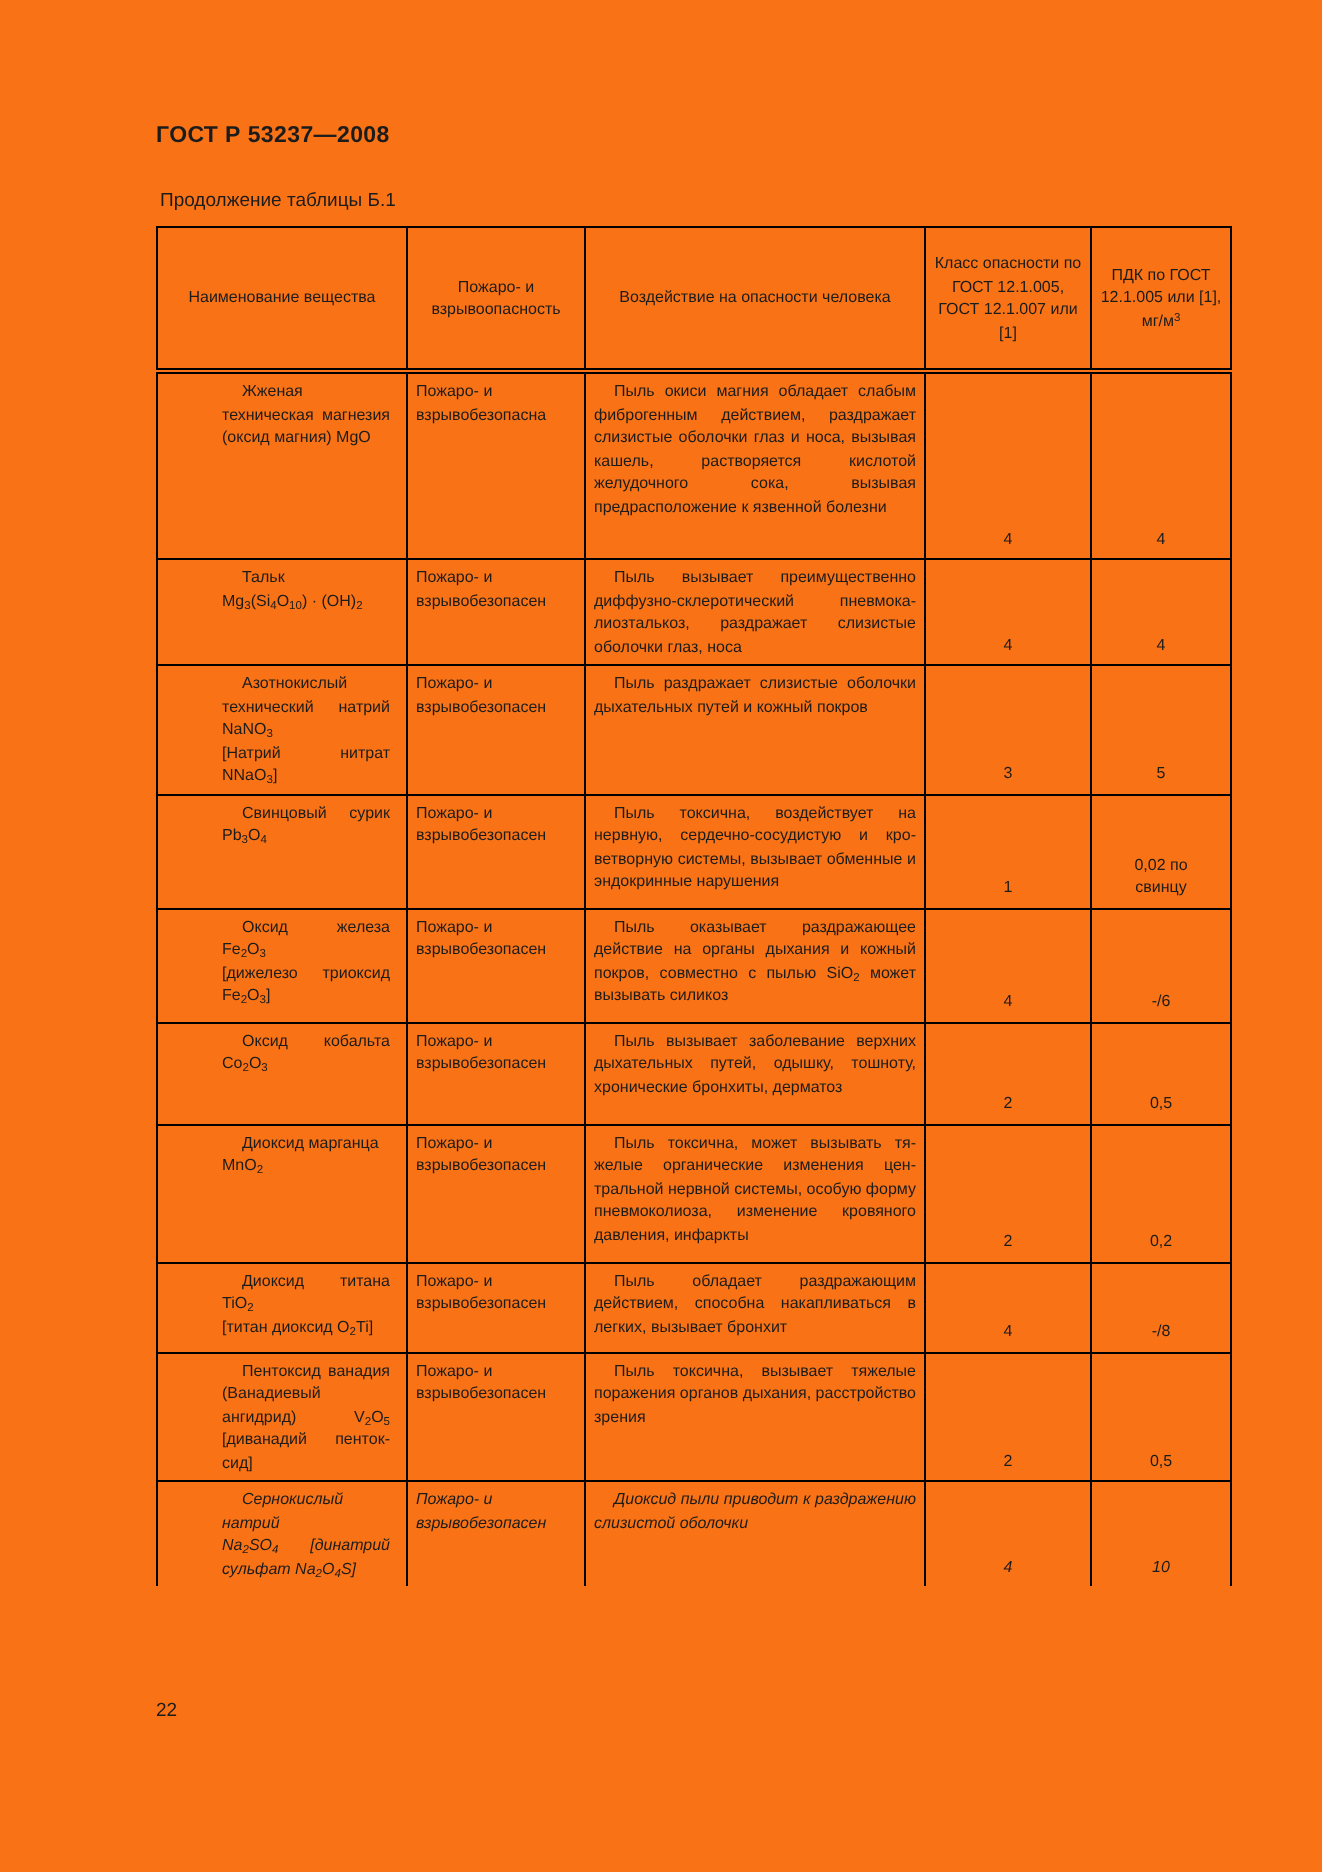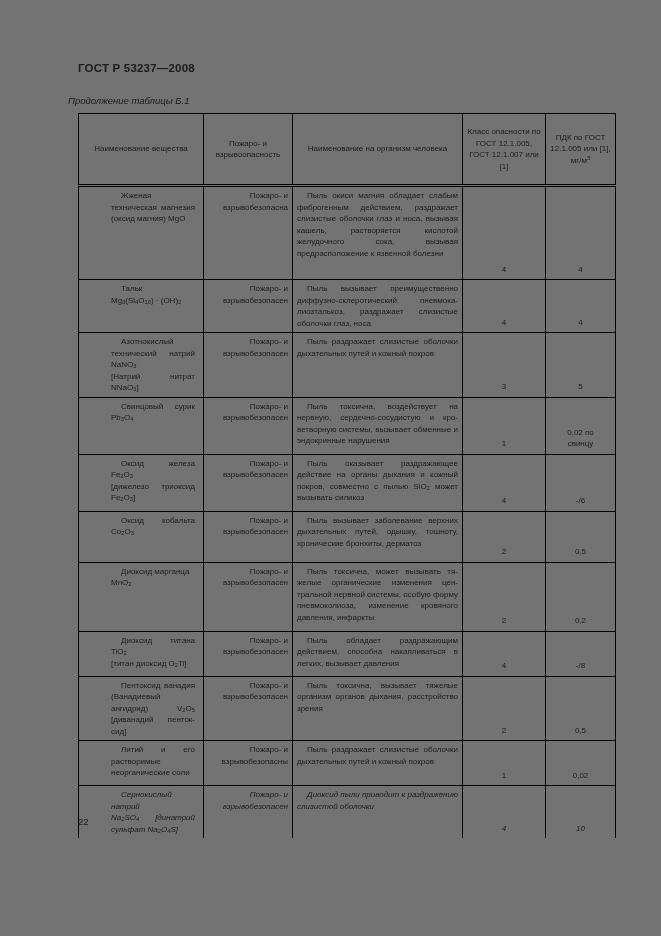--- a/index.html
+++ b/index.html
@@ -3,28 +3,28 @@
 <meta charset="utf-8">
 <style>
   html,body{margin:0;padding:0;background:#ffffff;}
   body{
     width:661px;height:936px;
     font-family:"Liberation Sans",sans-serif;
     color:#1c1c1c;
     position:relative;
     -webkit-font-smoothing:antialiased;
   }
-  .page{position:absolute;inset:0;background:#737373;}
+  .page{position:absolute;inset:0;background:#f97316;}
   .doc-code{
     position:absolute;left:78px;top:62px;
     font-size:11.5px;font-weight:bold;letter-spacing:.2px;
   }
   .table-caption{
-    position:absolute;left:68px;top:95px;
-    font-size:9.5px;font-style:italic;
+    position:absolute;left:80px;top:95px;
+    font-size:9.5px;
   }
   table.substances{
     position:absolute;left:78px;top:113px;
     width:537px;border-collapse:collapse;table-layout:fixed;
   }
   col.c-name{width:125px;}
   col.c-fire{width:89px;}
   col.c-effect{width:170px;}
   col.c-class{width:83px;}
   col.c-pdk{width:70px;}
@@ -39,21 +39,21 @@
     text-align:center;vertical-align:middle;
     border-bottom:3px double #000;
     padding:3px 3px;
     height:64px;
   }
   td.col-name{
     text-align:justify;text-indent:10px;
     padding-right:8px;white-space:pre-line;
     hyphens:manual;padding-left:32px;-webkit-hyphens:manual;
   }
-  td.col-fire{text-align:right;}
+  td.col-fire{text-align:left;}
   td.col-effect{
     text-align:justify;text-indent:10px;
     hyphens:manual;-webkit-hyphens:manual;
   }
   td.col-class,td.col-pdk{
     text-align:center;vertical-align:bottom;
     padding-bottom:4px;white-space:pre-line;
   }
   
   tbody tr:last-child td{border-bottom:none;font-style:italic;}
@@ -66,21 +66,21 @@
   tbody tr:nth-child(6){height:51px;}
   tbody tr:nth-child(7){height:69px;margin-left:11px;}
   tbody tr:nth-child(8){height:45px;}
   tbody tr:nth-child(9){height:55px;}
   tbody tr:nth-child(10){height:45px;}
   tbody tr:nth-child(11){height:40px;}
   tbody tr:nth-child(12){height:58px;}
   sub{font-size:0.72em;vertical-align:-0.25em;line-height:0;}
   sup{font-size:0.72em;vertical-align:0.45em;line-height:0;}
   .page-number{
-    position:absolute;left:78px;top:816px;
+    position:absolute;left:78px;top:850px;
     font-size:9.5px;
   }
 </style>
 </head>
 <body>
 
 <div class="page">
 
   <div class="doc-code">ГОСТ Р 53237—2008</div>
 
@@ -91,21 +91,21 @@
       <col class="c-name">
       <col class="c-fire">
       <col class="c-effect">
       <col class="c-class">
       <col class="c-pdk">
     </colgroup>
     <thead>
       <tr>
         <th>Наименование вещества</th>
         <th>Пожаро- и взрывоопасность</th>
-        <th>Наименование на организм человека</th>
+        <th>Воздействие на опасности человека</th>
         <th>Класс опасности по ГОСТ 12.1.005, ГОСТ 12.1.007 или [1]</th>
         <th>ПДК по ГОСТ 12.1.005 или [1], мг/м<sup>3</sup></th>
       </tr>
     </thead>
     <tbody>
         <tr>
           <td class="col-name">Жженая техническая магнезия (оксид магния) MgO</td>
           <td class="col-fire">Пожаро- и взрывобезопасна</td>
           <td class="col-effect">Пыль окиси магния обладает сла­бым фиброгенным действием, раз­дражает слизистые оболочки глаз и носа, вызывая кашель, растворяется кислотой желудочного сока, вызывая предрасположение к язвенной болез­ни</td>
           <td class="col-class">4</td>
@@ -155,37 +155,30 @@
 MnO<sub>2</sub></td>
           <td class="col-fire">Пожаро- и взрывобезопасен</td>
           <td class="col-effect">Пыль токсична, может вызывать тя­желые органические изменения цен­тральной нервной системы, особую форму пневмоколиоза, изменение кровяного давления, инфаркты</td>
           <td class="col-class">2</td>
           <td class="col-pdk">0,2</td>
         </tr>
         <tr>
           <td class="col-name">Диоксид титана TiO<sub>2</sub>
 [титан диоксид O<sub>2</sub>Ti]</td>
           <td class="col-fire">Пожаро- и взрывобезопасен</td>
-          <td class="col-effect">Пыль обладает раздражающим действием, способна накапливаться в легких, вызывает давления</td>
+          <td class="col-effect">Пыль обладает раздражающим действием, способна накапливаться в легких, вызывает бронхит</td>
           <td class="col-class">4</td>
           <td class="col-pdk">-/8</td>
         </tr>
         <tr>
           <td class="col-name">Пентоксид ванадия (Ванадиевый ангидрид) V<sub>2</sub>O<sub>5</sub> [диванадий пенток­сид]</td>
           <td class="col-fire">Пожаро- и взрывобезопасен</td>
-          <td class="col-effect">Пыль токсична, вызывает тяжелые организм органов дыхания, рас­стройство зрения</td>
+          <td class="col-effect">Пыль токсична, вызывает тяжелые поражения органов дыхания, рас­стройство зрения</td>
           <td class="col-class">2</td>
           <td class="col-pdk">0,5</td>
-        </tr>
-        <tr>
-          <td class="col-name">Литий и его раствори­мые неорганические соли</td>
-          <td class="col-fire">Пожаро- и взрывобезопасны</td>
-          <td class="col-effect">Пыль раздражает слизистые обо­лочки дыхательных путей и кожный покров</td>
-          <td class="col-class">1</td>
-          <td class="col-pdk">0,02</td>
         </tr>
         <tr>
           <td class="col-name">Сернокислый натрий
 Na<sub>2</sub>SO<sub>4</sub> [динатрий сульфат Na<sub>2</sub>O<sub>4</sub>S]</td>
           <td class="col-fire">Пожаро- и взрывобезопасен</td>
           <td class="col-effect">Диоксид пыли приводит к раздра­жению слизистой оболочки</td>
           <td class="col-class">4</td>
           <td class="col-pdk">10</td>
         </tr>
       </tbody>

